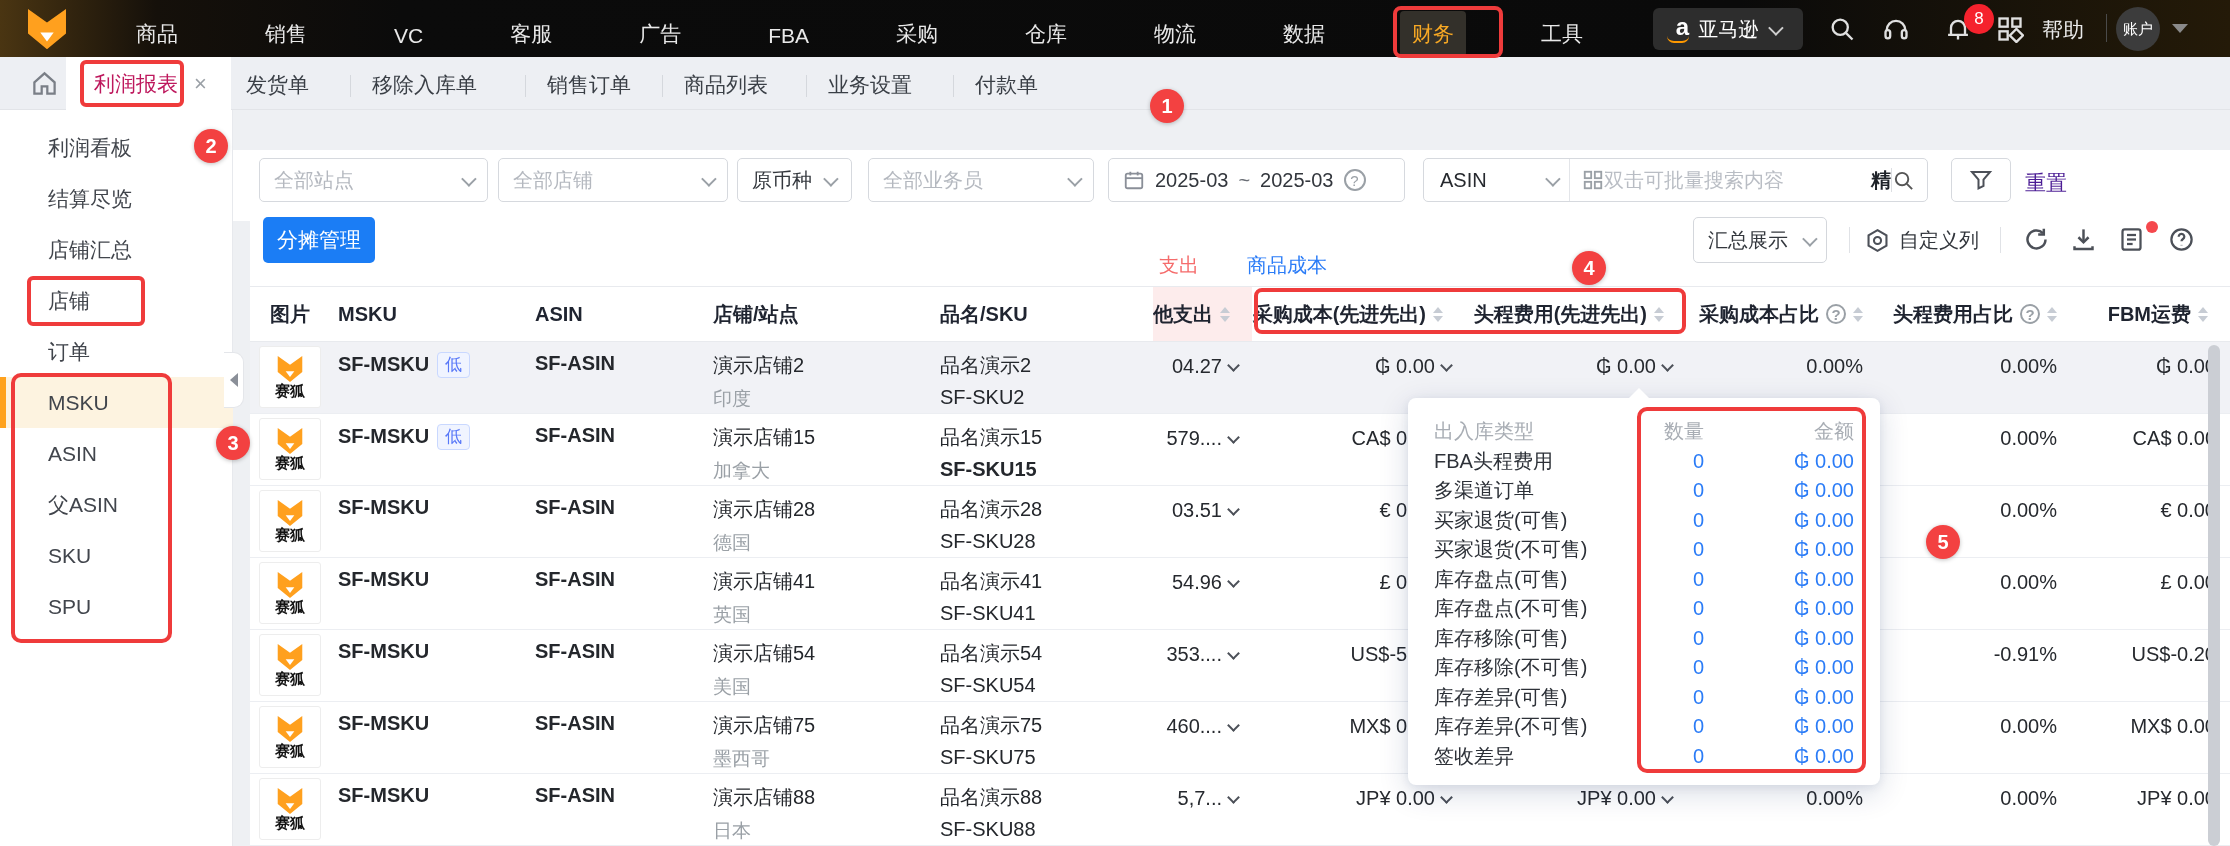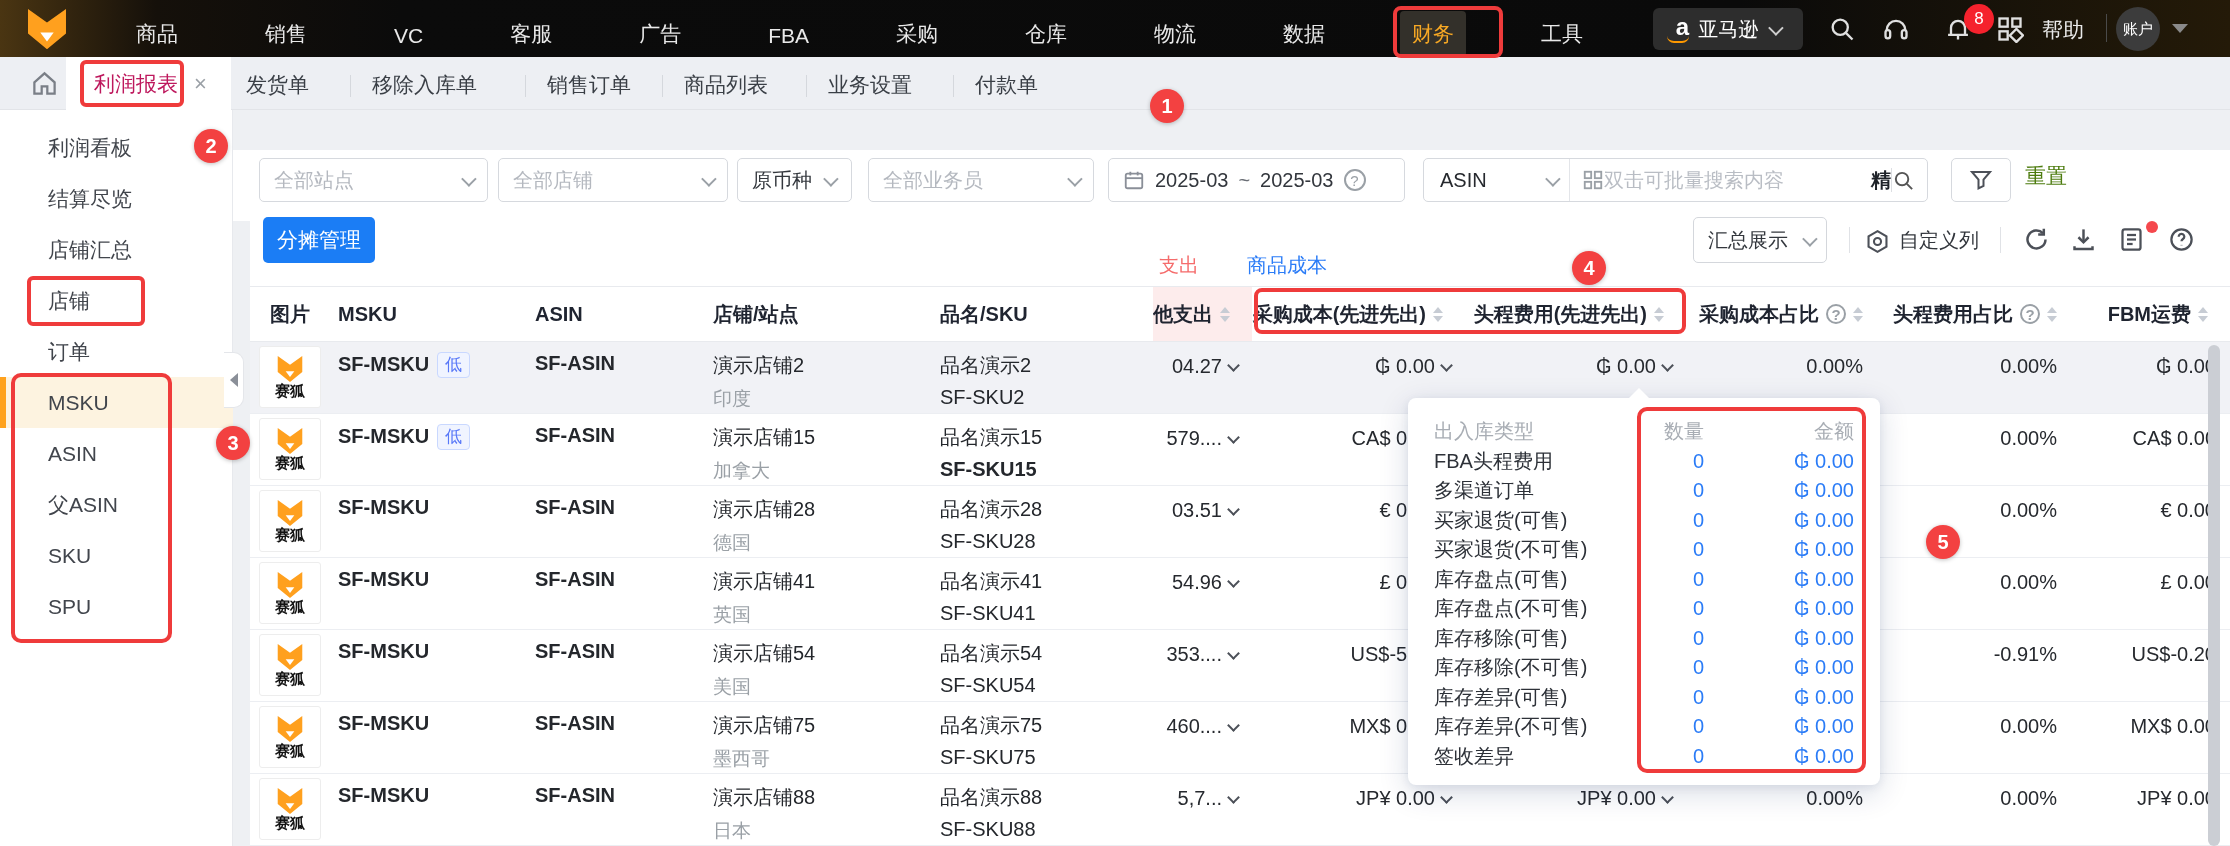--- a/index.html
+++ b/index.html
@@ -50,32 +50,32 @@
   .ctl { position:absolute; top:8px; height:44px; border:1px solid #d6d9de; border-radius:5px; background:#fff; display:flex; align-items:center; padding:0 14px; font-size:20px; color:#33373d; }
   .ctl .ph { color:#b4b8bf; }
   .chev-dn { width:11px; height:11px; border-right:2px solid #9aa0a6; border-bottom:2px solid #9aa0a6; transform:rotate(45deg) translateY(-2px); margin-left:auto; flex:none;}
   .searchwrap { display:flex; padding:0; }
   .sw-sel { width:146px; display:flex; align-items:center; padding:0 12px 0 16px; border-right:1px solid #e3e5e9; height:100%; color:#26292e;}
   .sw-input { flex:1; display:flex; align-items:center; padding:0 12px; }
   .sw-input input { border:none; outline:none; flex:1; font-size:20px; color:#333; font-family:inherit; min-width:0;}
   .sw-input input::placeholder { color:#b9bdc4; }
   .precise { font-weight:bold; color:#1f2329; }
   .v-div { width:1px; height:24px; background:#dcdee2; }
-  .reset { position:absolute; left:1792px; top:12px; color:#4d7c0f; font-size:21px; cursor:pointer;}
+  .reset { position:absolute; left:1792px; top:19px; color:#4c1d95; font-size:21px; cursor:pointer;}
   .qm { width:22px; height:22px; border:2px solid #9aa0a6; border-radius:50%; color:#9aa0a6; font-size:15px; display:inline-flex; align-items:center; justify-content:center; flex:none; }
 
   
   .card { position:absolute; left:250px; top:205px; width:1980px; height:641px; background:#fff; z-index:6;}
   .btn-primary { position:absolute; left:13px; top:12px; width:112px; height:46px; background:#1b7df5; border:none; border-radius:5px; color:#fff; font-size:21px; cursor:pointer; font-family:inherit;}
   .grp-lbl { position:absolute; top:47px; font-size:20px; }
   .grp-expense { left:909px; color:#f56c6c; }
   .grp-cost { left:997px; color:#2b7cf7; }
   .summary-box { position:absolute; left:1443px; top:12px; width:134px; height:46px; border:1px solid #d4d7dc; border-radius:5px; display:flex; align-items:center; padding:0 12px 0 14px; gap:8px; color:#33373d; cursor:pointer;}
   .tb-sep { position:absolute; top:22px; width:1px; height:26px; background:#e0e2e6; }
-  .custom-cols { position:absolute; left:1615px; top:22px; display:flex; align-items:flex-end; gap:9px; color:#33373d; cursor:pointer;}
+  .custom-cols { position:absolute; left:1615px; top:22px; display:flex; align-items:center; gap:9px; color:#33373d; cursor:pointer;}
   .tb-ic { position:absolute; top:21px; width:27px; height:27px; cursor:pointer;}
   .red-dot { position:absolute; left:1896px; top:16px; width:12px; height:12px; background:#f5484d; border-radius:50%; z-index:3;}
 
   
   .table { position:absolute; left:0; top:81px; width:1980px; }
   .t-head, .t-row { display:grid; grid-template-columns:80px 197px 178px 227px 221px 99px 213px 221px 201px 194px 149px; }
   .t-head { height:56px; border-top:1px solid #e8eaee; border-bottom:1px solid #e8eaee; position:relative; }
   .th { display:flex; align-items:center; font-weight:bold; color:#1f2430; font-size:20px; padding:0 8px; overflow:hidden; white-space:nowrap;}
   .th.center { justify-content:center; }
   .th.right { justify-content:flex-end; padding-right:22px; }

